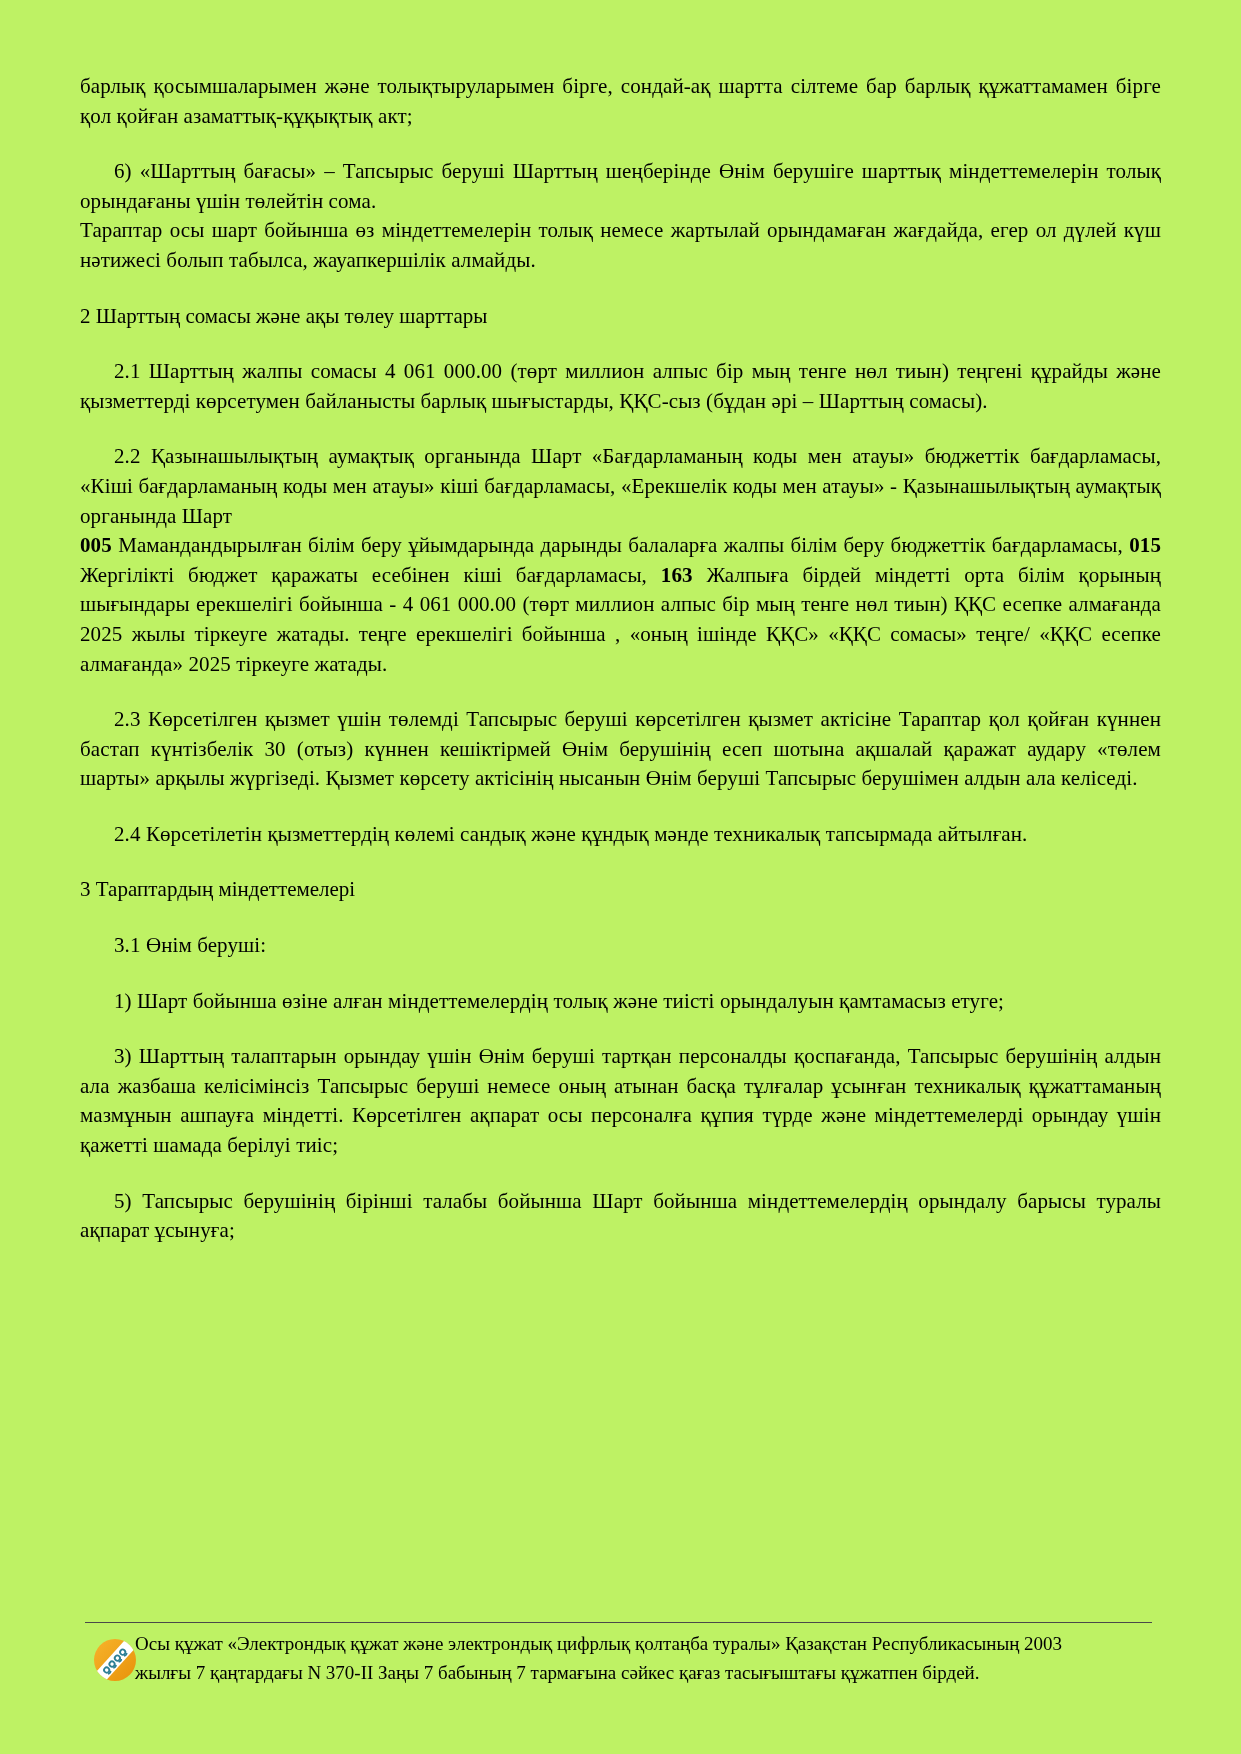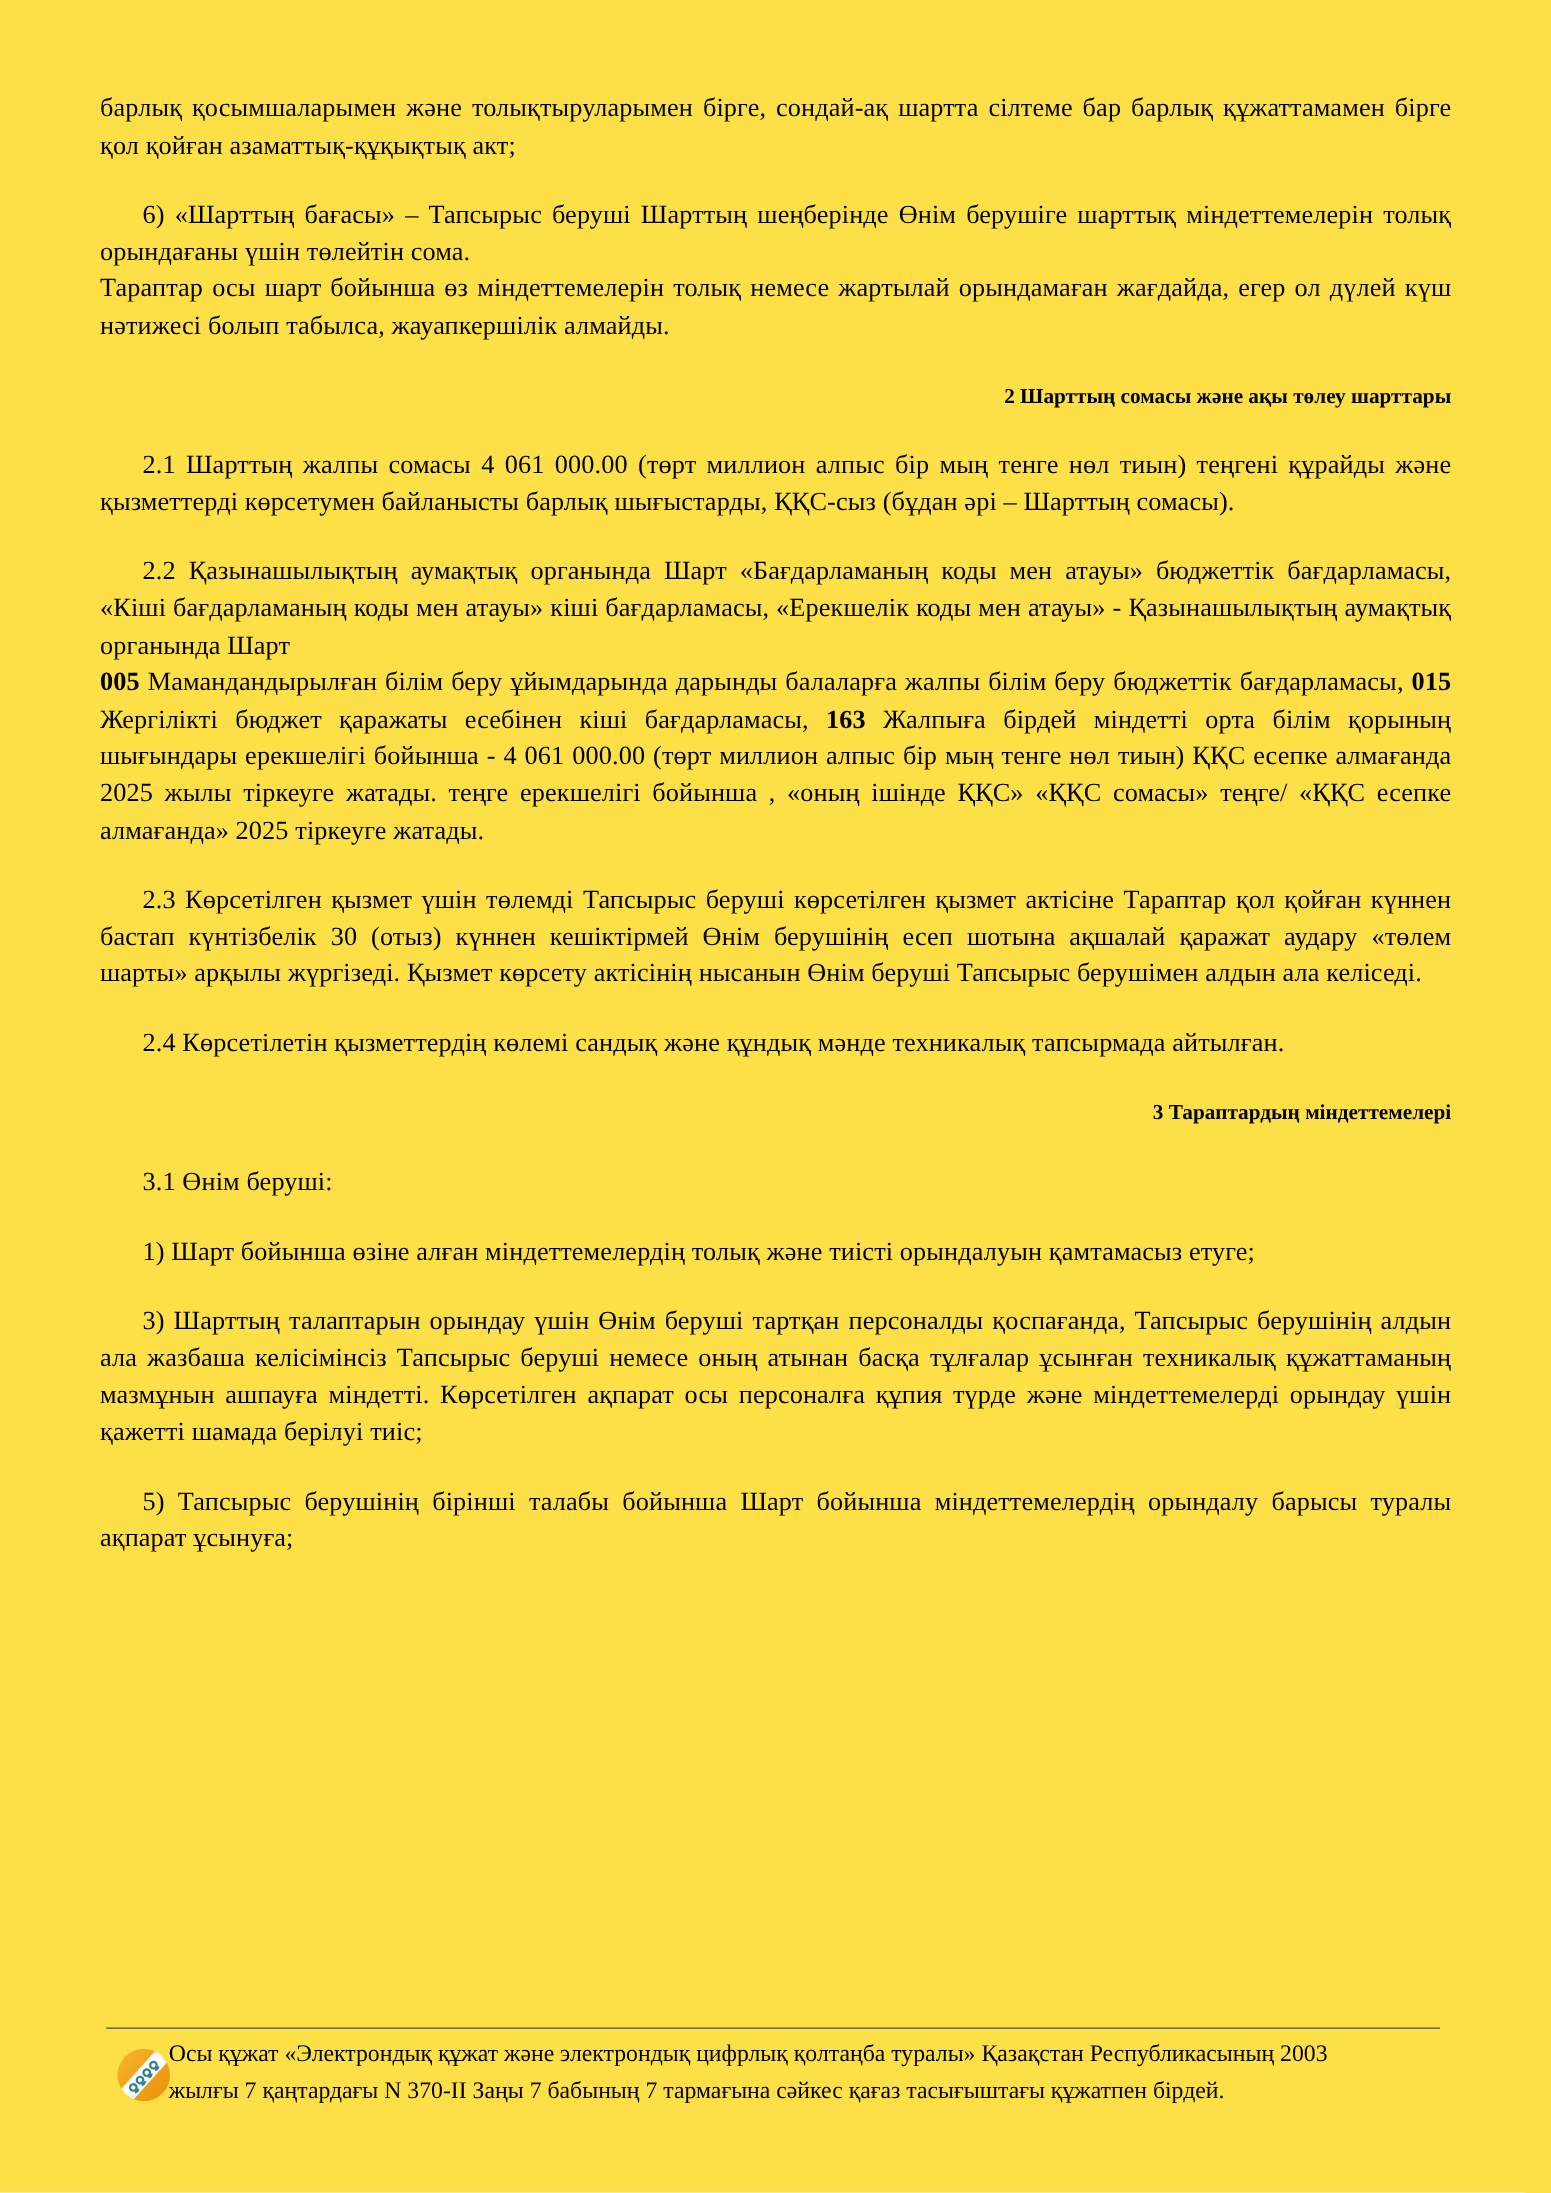--- a/index.html
+++ b/index.html
@@ -7,40 +7,40 @@
     width: 1241px; height: 1754px;
     background: #ffffff;
     font-family: "Liberation Serif", "DejaVu Serif", serif;
     color: #000000;
     position: relative;
     overflow: hidden;
   }
   .page {
     position: absolute; left: 0; top: 0;
     width: 1241px; height: 1754px;
-    background: #fde047;
+    background: #bef264;
   }
   .content {
     position: absolute;
     left: 80px; top: 72px;
     width: 1081px;
   }
   p.doc {
     margin: 0 0 26px 0;
     font-size: 21px;
     line-height: 29.6px;
     text-align: justify;
     letter-spacing: 0.1px;
   }
   p.doc.indent { text-indent: 34px; }
   p.doc.tight { margin-bottom: 0; }
   .doc-heading {
-    font-size: 17px;
-    font-weight: bold;
-    text-align: right;
+    font-size: 21px;
+    font-weight: normal;
+    text-align: left;
     line-height: 29.6px;
     margin: 0 0 26px 0;
   }
   .bold-run { font-weight: bold; }
   .footer-divider {
     position: absolute;
     left: 85px; top: 1622px;
     width: 1067px; height: 1px;
     background: #4a4a4a;
   }

